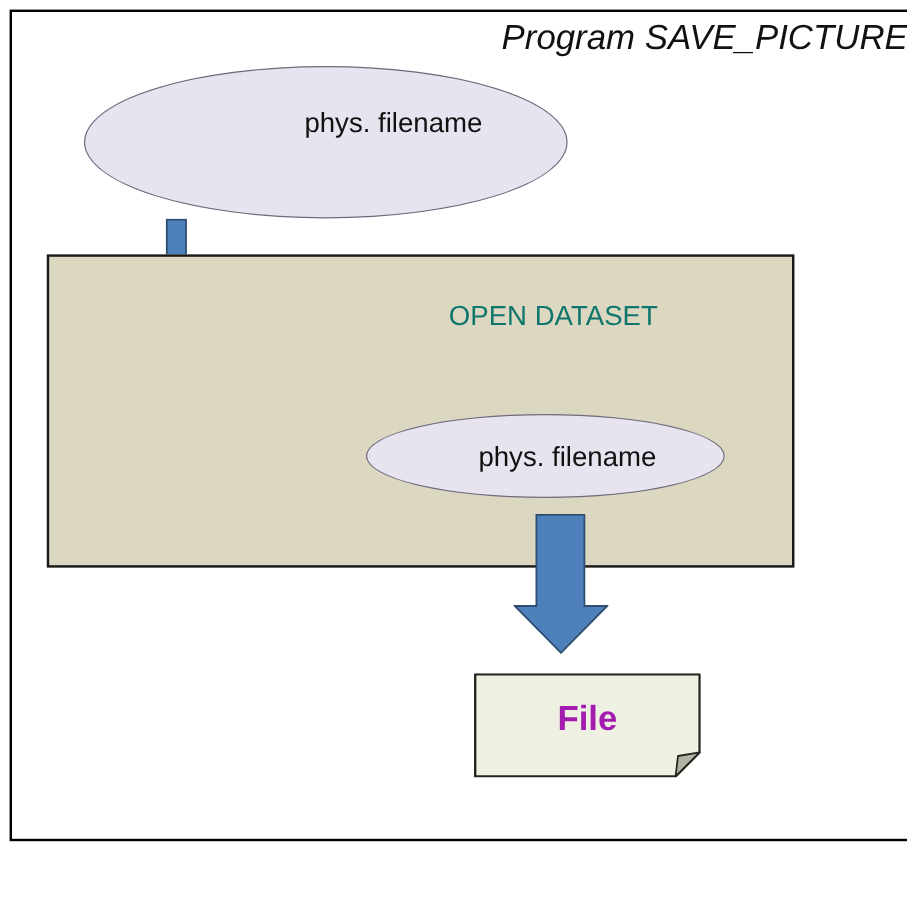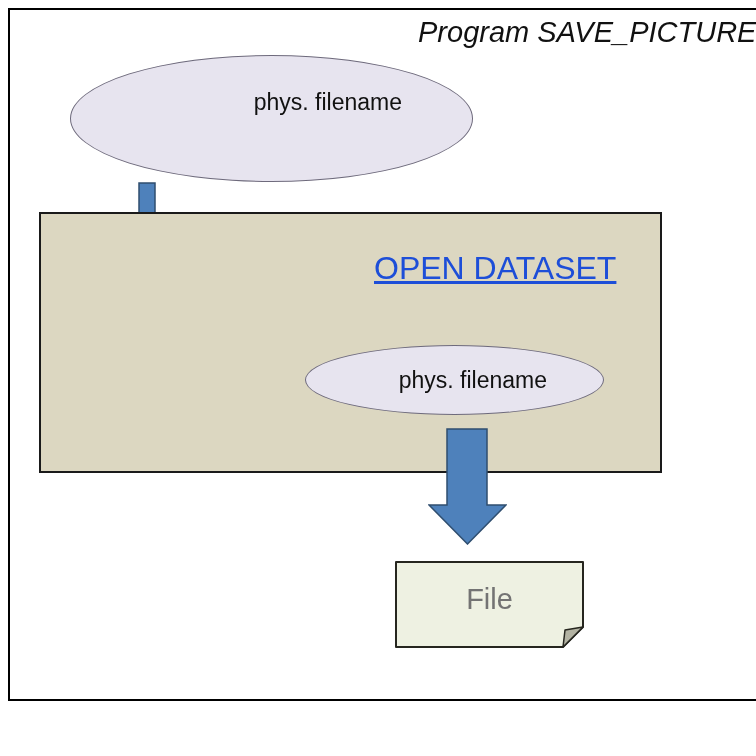--- a/index.html
+++ b/index.html
@@ -73,24 +73,23 @@
     width: 623px;
     height: 261px;
     background: var(--box-fill, #dcd7c1);
     border: 2px solid var(--box-border, #1a1a1a);
     box-sizing: border-box;
   }
   .box-label {
     position: absolute;
     left: 333px;
     top: 36px;
-    font-size: 32px;
-    color: #1d4ed8;
+    font-size: 23px;
+    color: #0f766e;
     white-space: nowrap;
-    text-decoration: underline;
   }
   .arrow {
     position: absolute;
     display: block;
   }
   .arrow polygon {
     fill: var(--arrow-fill, #4e81bb);
     stroke: var(--arrow-border, #2f4e6f);
     stroke-width: 1.5;
     stroke-linejoin: miter;
@@ -117,21 +116,22 @@
     stroke-width: 1.5;
     stroke-linejoin: round;
   }
   .file-label {
     position: absolute;
     left: 0;
     top: 22px;
     width: 100%;
     text-align: center;
     font-size: 29px;
-    color: #737373;
+    color: #a21caf;
+    font-weight: bold;
   }
 </style>
 </head>
 <body>
 
 <div class="canvas">
 
   <div class="frame"></div>
 
   <div class="title">Program SAVE_PICTURES</div>

